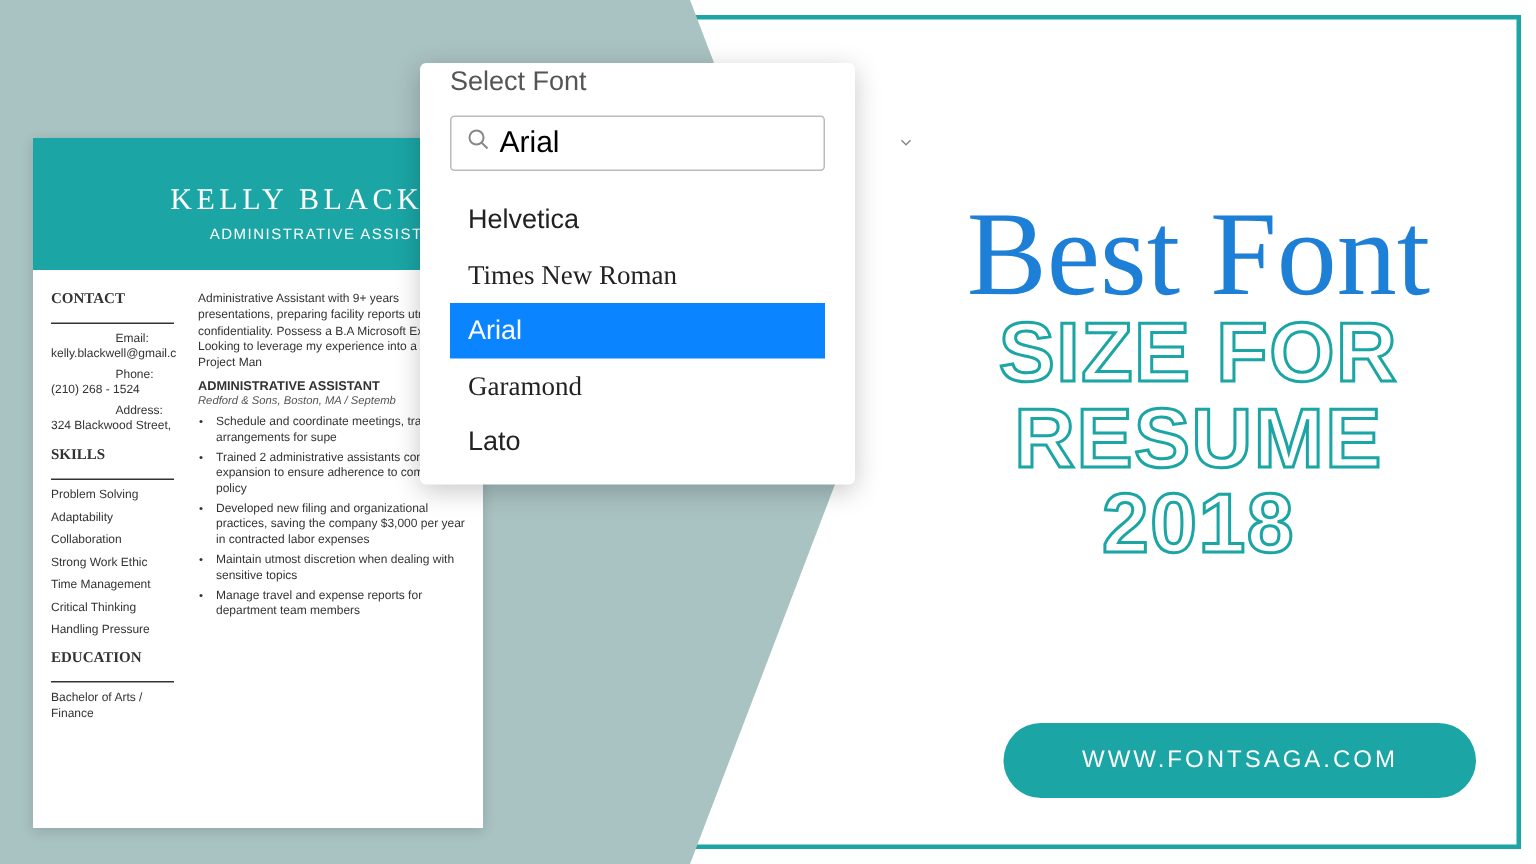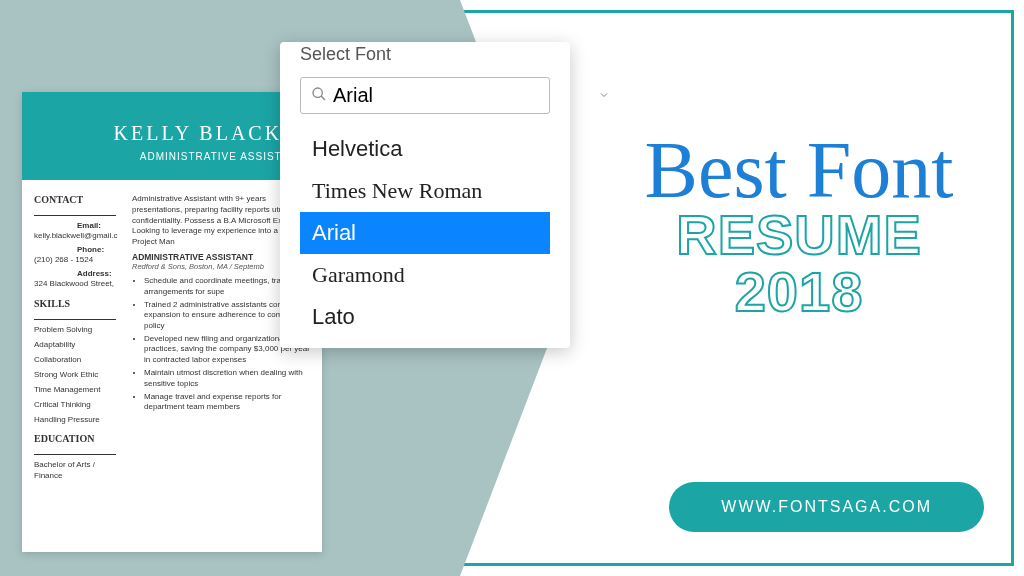--- a/index.html
+++ b/index.html
@@ -74,21 +74,21 @@
       font-weight: bold;
       font-size: 10px;
       border-bottom: 1px solid #333;
       margin-bottom: 5px;
       margin-top: 9px;
       padding-bottom: 10px;
     }
     .resume-left .sect-h:first-child,
     .resume-right .sect-h:first-child { margin-top: 0; }
     .resume-left .line { margin-bottom: 3px; line-height: 1.3; }
-    .resume-left .lbl { font-weight: bold; display:block;padding-left:43px; }
+    .resume-left .lbl { font-weight: normal; display:block;padding-left:43px; }
     .skill-item { margin-bottom: 6px; font-size: 8px; }
     .resume-right p { line-height: 1.35; margin-bottom: 4px; }
     .resume-right .subtle { font-style: italic; font-size: 7.5px; color:#555; }
     .resume-right ul { list-style: disc; padding-left: 12px; }
     .resume-right ul li { margin-bottom: 3px; line-height: 1.3; }
     .resume-right .job-title{ font-weight:bold; font-size:8.5px; margin-top:4px;}
 
     .font-popup {
       position: absolute;
       left: 280px;
@@ -119,21 +119,21 @@
       border: none;
       outline: none;
       font-size: 20px;
       flex: 1;
       font-family: Arial, sans-serif;
       background: transparent;
     }
     .font-search .chev { color:#888; font-size:14px; }
     .font-list .fi {
       padding: 8px 12px;
-      font-size: 22px;
+      font-size: 18px;
       color:#222;
       cursor: pointer;
     }
     .font-list .fi.helv { font-family: Arial, Helvetica, sans-serif; }
     .font-list .fi.tnr { font-family: "Times New Roman", serif; }
     .font-list .fi.arial { font-family: Arial, sans-serif; background:#0a84ff; color:#fff; }
     .font-list .fi.gara { font-family: Garamond, "Times New Roman", serif; }
     .font-list .fi.lato { font-family: Arial, sans-serif; }
 
     .title-block {
@@ -239,16 +239,17 @@
     <div class="fi helv">Helvetica</div>
     <div class="fi tnr">Times New Roman</div>
     <div class="fi arial">Arial</div>
     <div class="fi gara">Garamond</div>
     <div class="fi lato">Lato</div>
   </div>
 </div>
 
 <div class="title-block">
   <div class="script">Best Font</div>
+  <div class="block">SIZE FOR</div>
   <div class="block">RESUME 2018</div>
 </div>
 
 <div class="url-pill">WWW.FONTSAGA.COM</div>
 
 </body></html>

